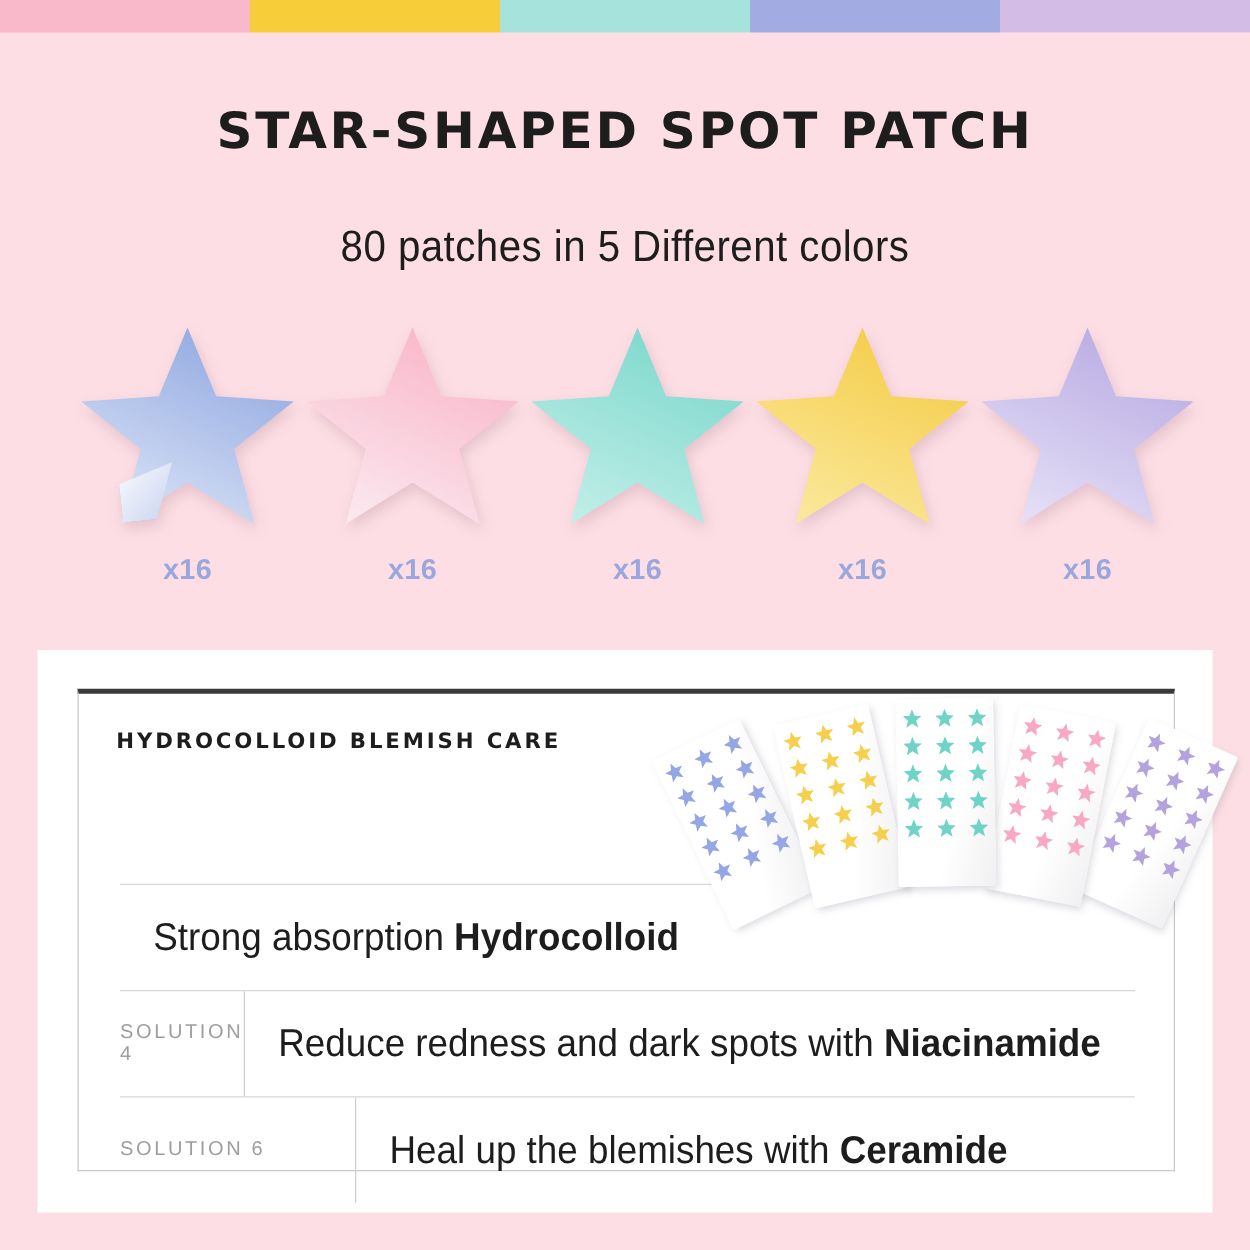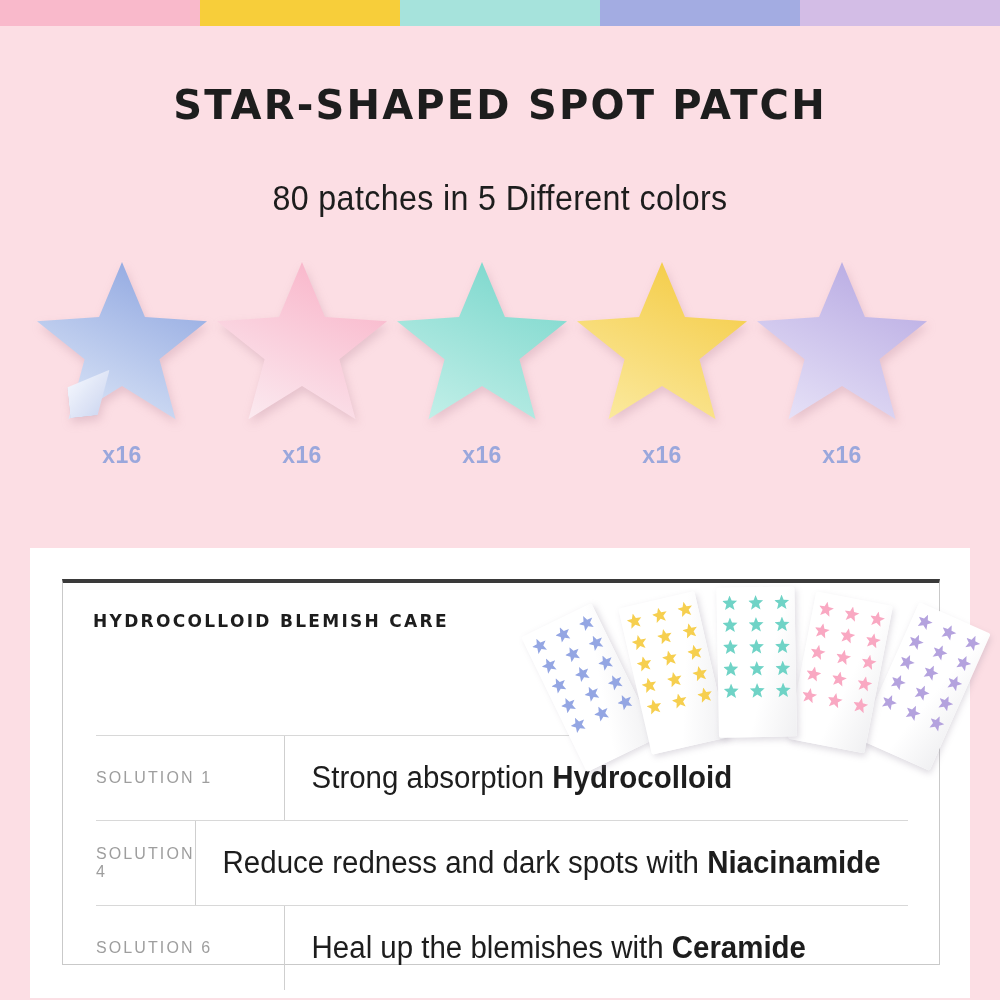--- a/index.html
+++ b/index.html
@@ -48,21 +48,21 @@
     font-weight: 400;
     letter-spacing: .4px;
     color: #1d1d1d;
     white-space: nowrap;
     transform: scaleX(.92);
   }
 
   
   #star-row {
     position: absolute;
-    top: 262px; left: 32px;
+    top: 262px; left: 60px;
     width: 900px;
     height: 215px;
     display: flex;
   }
   .star-cell {
     flex: 1 1 0;
     position: relative;
     display: flex;
     flex-direction: column;
     align-items: center;
@@ -100,21 +100,20 @@
   }
 
   
   #info-card {
     position: absolute;
     left: 30px;
     top: 520px;
     width: 940px;
     height: 450px;
     background: #ffffff;
-    margin-top: 28px;
   }
   #card-frame {
     position: absolute;
     left: 32px;
     top: 31px;
     width: 878px;
     height: 386px;
     border: 1px solid #c9c9c9;
     border-top: 4px solid #3a3a3a;
     box-sizing: border-box;
@@ -395,21 +394,20 @@
           <div class="srow">
             <div class="mini-star" style="background: rgb(180, 162, 222);"></div>
             <div class="mini-star" style="background: rgb(180, 162, 222);"></div>
             <div class="mini-star" style="background: rgb(180, 162, 222);"></div>
           </div>
         </div>
       </div>
 
     <div id="solutions">
         <div class="sol-row">
-          <div class="sol-label">SOLUTION 1</div>
           <div class="sol-text">Strong absorption <b>Hydrocolloid</b></div>
         </div>
         <div class="sol-row">
           <div class="sol-label">SOLUTION 4</div>
           <div class="sol-text">Reduce redness and dark spots with <b>Niacinamide</b></div>
         </div>
         <div class="sol-row">
           <div class="sol-label">SOLUTION 6</div>
           <div class="sol-text">Heal up the blemishes with <b>Ceramide</b></div>
         </div>

